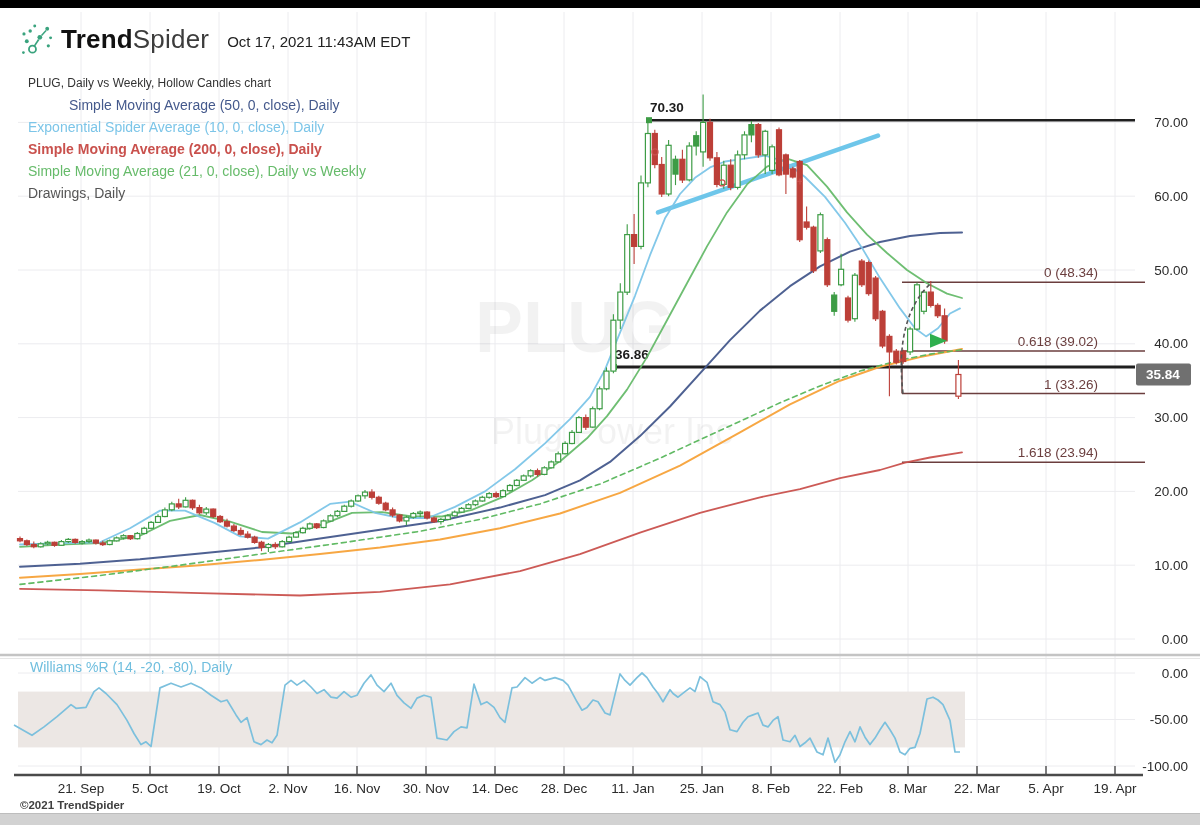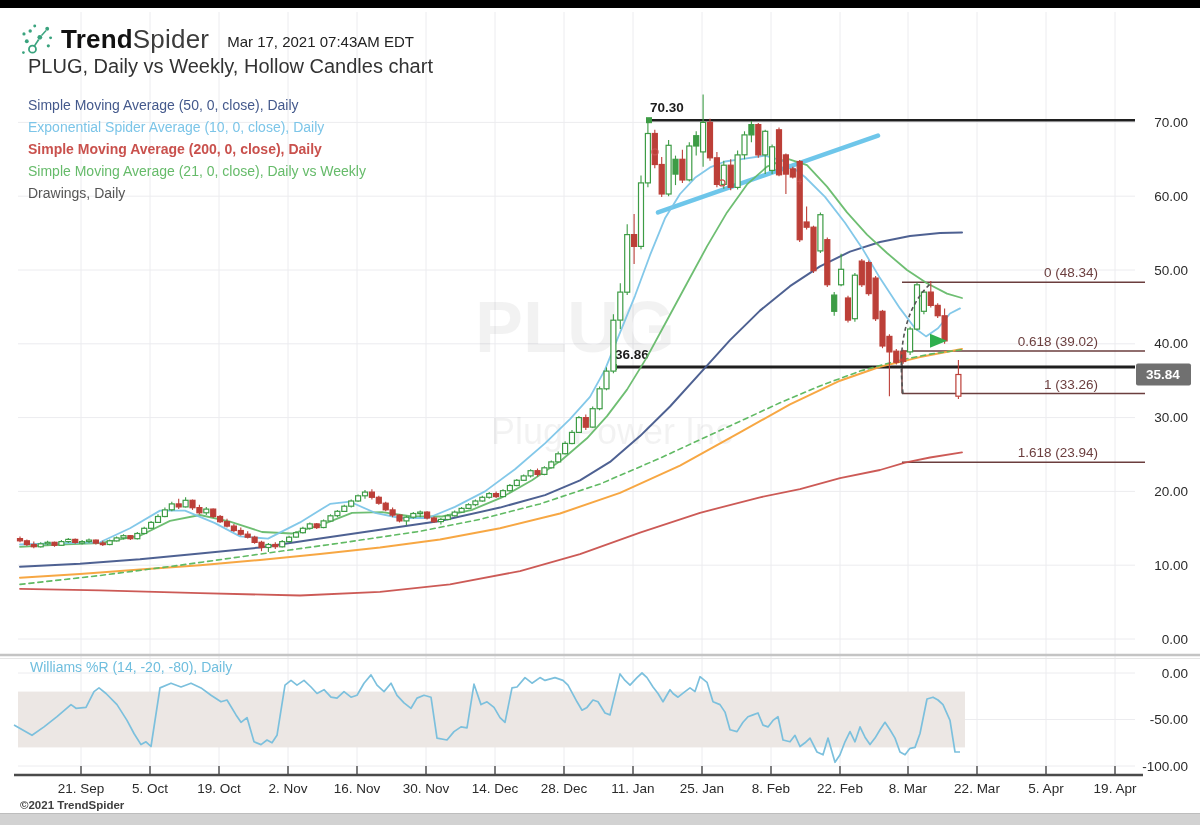--- a/index.html
+++ b/index.html
@@ -7,21 +7,21 @@
        font-family:"Liberation Sans",sans-serif;}
   #topbar{position:absolute;left:0;top:0;width:1200px;height:8px;background:#000;}
   #bottombar{position:absolute;left:0;top:813px;width:1200px;height:12px;background:#d2d2d2;border-top:1px solid #bdbdbd;}
   #chart-svg{position:absolute;left:0;top:0;}
   #header{position:absolute;left:20px;top:22px;display:flex;align-items:center;}
   #logo{width:34px;height:34px;margin-right:7px;}
   .brand{font-size:26px;letter-spacing:0.2px;color:#1c1c1c;}
   .brand b{font-weight:bold;color:#111;}
   .brand span.lt{color:#3c3c3c;font-weight:normal;}
   #timestamp{font-size:15px;color:#222;margin-left:18px;padding-top:4px;}
-  #chart-title{position:absolute;left:28px;top:55px;font-size:20px;color:#333;text-align:right;}
+  #chart-title{position:absolute;left:28px;top:76px;font-size:12px;color:#333;text-align:right;}
   #legend{position:absolute;left:28px;top:94px;}
   .legend-item{font-size:14px;line-height:22px;white-space:nowrap;cursor:pointer;}
   #williams-label{position:absolute;left:30px;top:659px;font-size:14px;color:#6fbede;}
   #copyright{position:absolute;left:20px;top:799px;font-size:11.5px;color:#3f3f3f;font-weight:bold;}
   text{font-family:"Liberation Sans",sans-serif;}
 </style>
 </head>
 <body>
 
 <div id="app">
@@ -557,27 +557,27 @@
         <circle cx="6" cy="17" r="1.7" stroke="none"></circle>
         <circle cx="3.5" cy="10.5" r="1.4" stroke="none"></circle>
         <circle cx="9" cy="8" r="1.5" stroke="none"></circle>
         <circle cx="13" cy="3.5" r="1.3" stroke="none"></circle>
         <circle cx="27" cy="14" r="1.3" stroke="none"></circle>
         <circle cx="25" cy="21" r="1.4" stroke="none"></circle>
         <circle cx="3" cy="27" r="1.2" stroke="none"></circle>
       </g>
     </svg>
     <div class="brand"><b>Trend</b><span class="lt">Spider</span></div>
-    <div id="timestamp">Mar 17, 2021 07:43AM EDT</div>
+    <div id="timestamp">Oct 17, 2021 11:43AM EDT</div>
   </div>
 
   <div id="chart-title">PLUG, Daily vs Weekly, Hollow Candles chart</div>
 
   <div id="legend">
-      <div class="legend-item" style="color: rgb(68, 89, 140);">Simple Moving Average (50, 0, close), Daily</div>
+      <div class="legend-item" style="color: rgb(68, 89, 140); margin-left: 41px;">Simple Moving Average (50, 0, close), Daily</div>
       <div class="legend-item" style="color: rgb(124, 197, 232);">Exponential Spider Average (10, 0, close), Daily</div>
       <div class="legend-item" style="color: rgb(201, 81, 77); font-weight: bold;">Simple Moving Average (200, 0, close), Daily</div>
       <div class="legend-item" style="color: rgb(102, 187, 106);">Simple Moving Average (21, 0, close), Daily vs Weekly</div>
       <div class="legend-item" style="color: rgb(85, 85, 85);">Drawings, Daily</div>
     </div>
 
   <div id="williams-label">Williams %R (14, -20, -80), Daily</div>
 
   <div id="copyright">©2021 TrendSpider</div>
 

